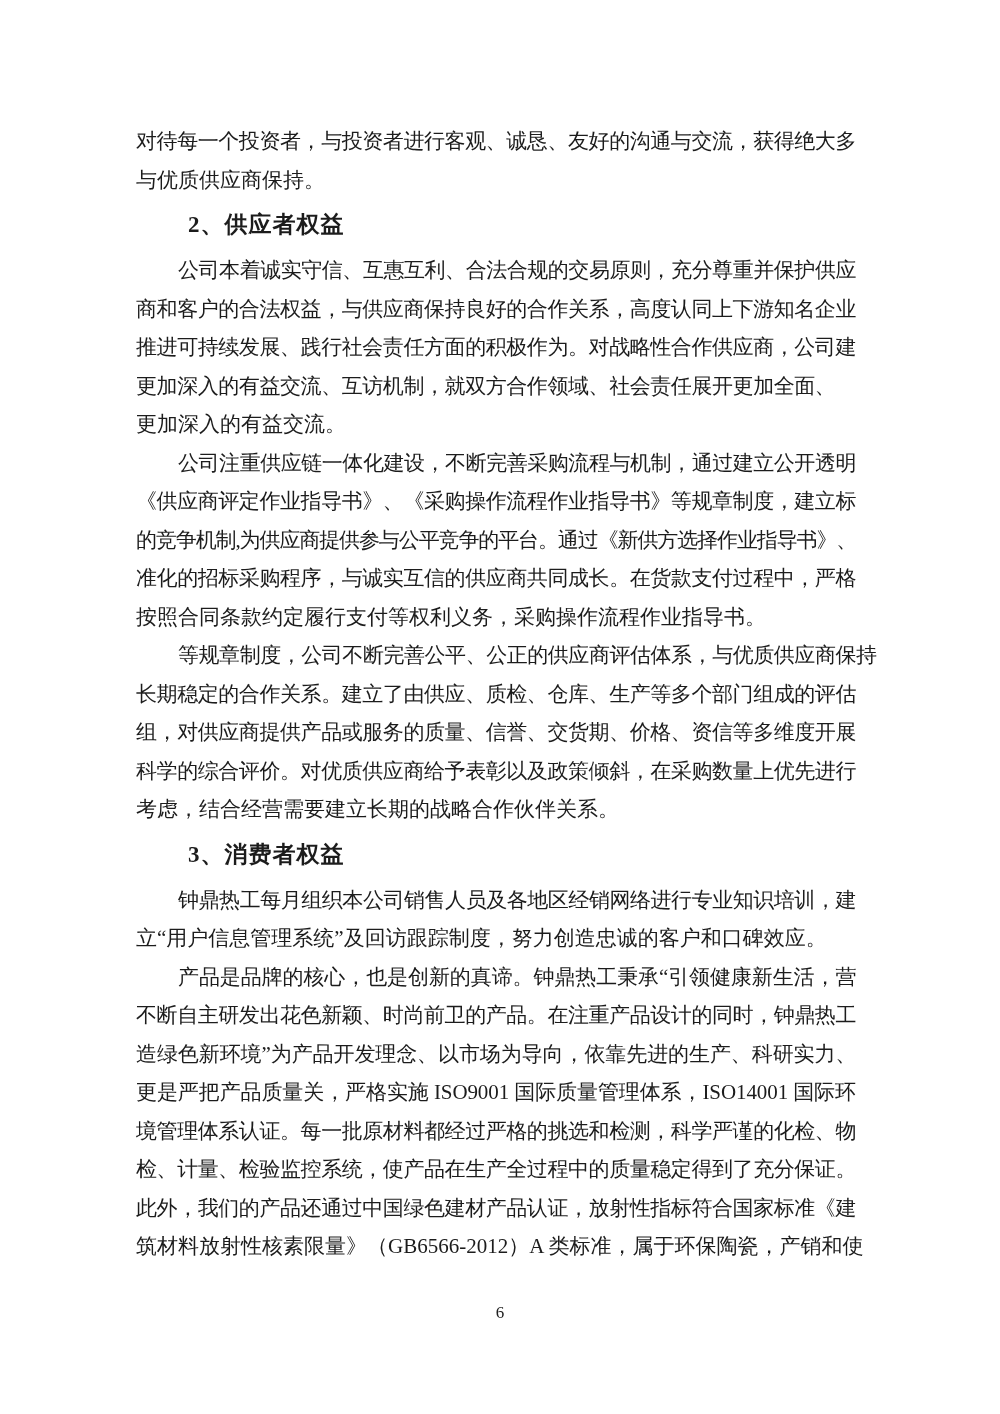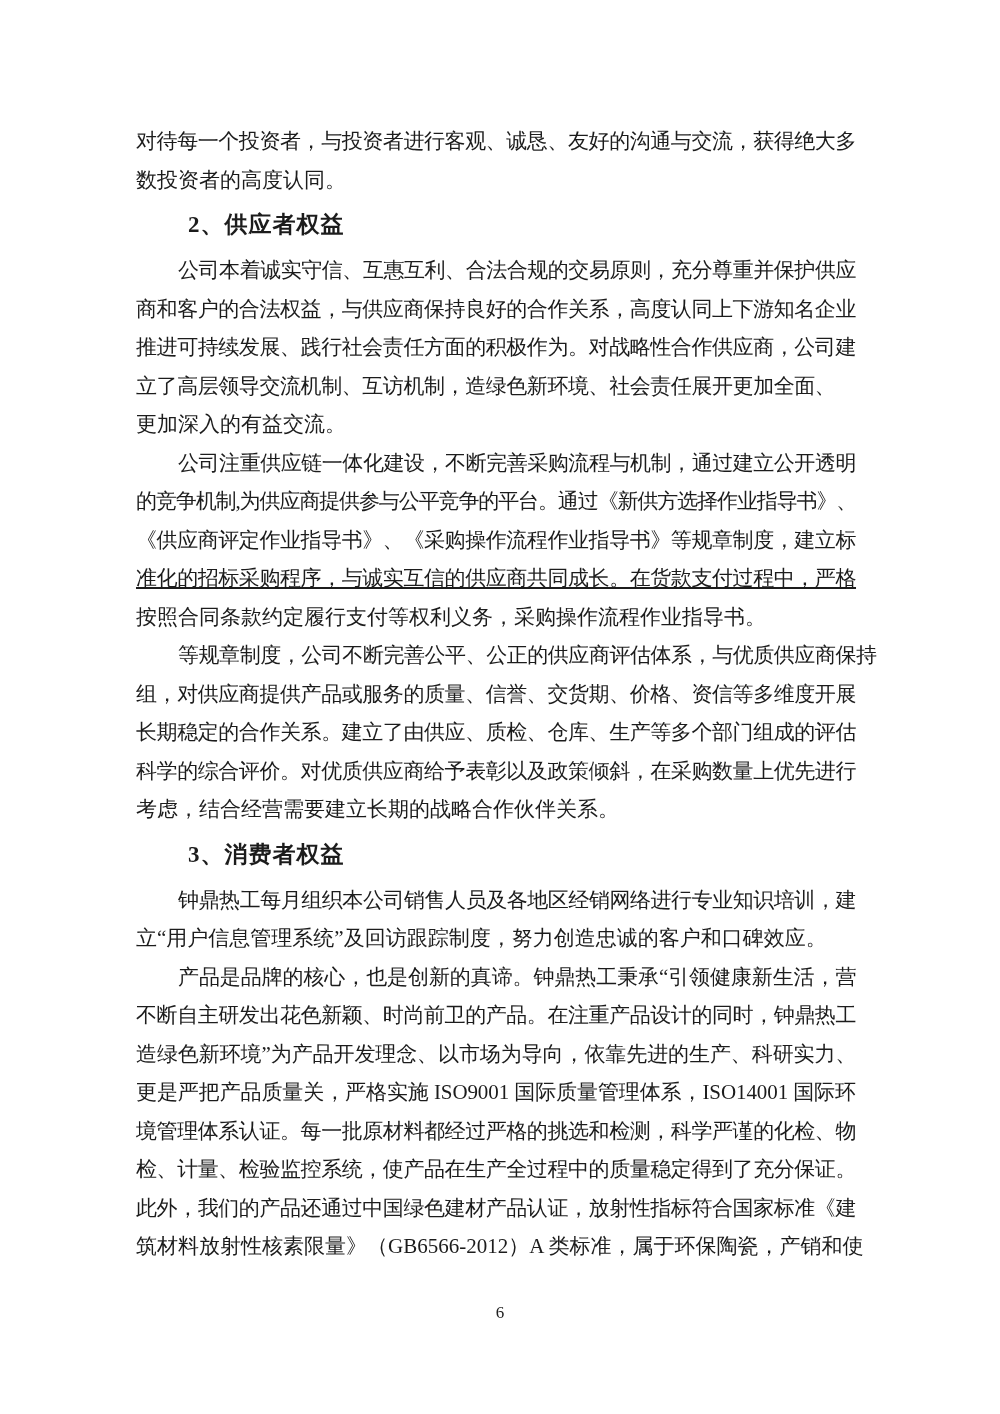--- a/index.html
+++ b/index.html
@@ -63,41 +63,41 @@
     color: #222222;
   }
 </style>
 </head>
 <body>
 
 <div class="page">
   <div class="doc-body">
       <div class="paragraph">
         <div class="line fit" style="letter-spacing: -0.428571px;">对待每一个投资者，与投资者进行客观、诚恳、友好的沟通与交流，获得绝大多</div>
-        <div class="line para-end">数投资者的高度认同。</div>
+        <div class="line para-end">与优质供应商保持。</div>
       </div>
       <div class="heading">2、供应者权益</div>
       <div class="paragraph">
         <div class="line indent fit" style="letter-spacing: -0.454545px;">公司本着诚实守信、互惠互利、合法合规的交易原则，充分尊重并保护供应</div>
         <div class="line fit" style="letter-spacing: -0.428571px;">商和客户的合法权益，与供应商保持良好的合作关系，高度认同上下游知名企业</div>
         <div class="line fit" style="letter-spacing: -0.428571px;">推进可持续发展、践行社会责任方面的积极作为。对战略性合作供应商，公司建</div>
-        <div class="line fit" style="letter-spacing: -0.428571px;">立了高层领导交流机制、互访机制，造绿色新环境、社会责任展开更加全面、</div>
+        <div class="line fit" style="letter-spacing: -0.428571px;">更加深入的有益交流、互访机制，就双方合作领域、社会责任展开更加全面、</div>
         <div class="line para-end">更加深入的有益交流。</div>
       </div>
       <div class="paragraph">
         <div class="line indent fit" style="letter-spacing: -0.454545px;">公司注重供应链一体化建设，不断完善采购流程与机制，通过建立公开透明</div>
+        <div class="line fit" style="letter-spacing: -0.428571px;">《供应商评定作业指导书》、《采购操作流程作业指导书》等规章制度，建立标</div>
         <div class="line fit" style="letter-spacing: -1.10811px;">的竞争机制,为供应商提供参与公平竞争的平台。通过《新供方选择作业指导书》、</div>
-        <div class="line fit" style="letter-spacing: -0.428571px;">《供应商评定作业指导书》、《采购操作流程作业指导书》等规章制度，建立标</div>
-        <div class="line fit" style="letter-spacing: -0.428571px; text-decoration: underline;">准化的招标采购程序，与诚实互信的供应商共同成长。在货款支付过程中，严格</div>
+        <div class="line fit" style="letter-spacing: -0.428571px;">准化的招标采购程序，与诚实互信的供应商共同成长。在货款支付过程中，严格</div>
         <div class="line para-end">按照合同条款约定履行支付等权利义务，采购操作流程作业指导书。</div>
       </div>
       <div class="paragraph">
         <div class="line indent fit" style="letter-spacing: -0.454545px;">等规章制度，公司不断完善公平、公正的供应商评估体系，与优质供应商保持</div>
+        <div class="line fit" style="letter-spacing: -0.428571px;">长期稳定的合作关系。建立了由供应、质检、仓库、生产等多个部门组成的评估</div>
         <div class="line fit" style="letter-spacing: -0.428571px;">组，对供应商提供产品或服务的质量、信誉、交货期、价格、资信等多维度开展</div>
-        <div class="line fit" style="letter-spacing: -0.428571px;">长期稳定的合作关系。建立了由供应、质检、仓库、生产等多个部门组成的评估</div>
         <div class="line fit" style="letter-spacing: -0.428571px;">科学的综合评价。对优质供应商给予表彰以及政策倾斜，在采购数量上优先进行</div>
         <div class="line para-end">考虑，结合经营需要建立长期的战略合作伙伴关系。</div>
       </div>
       <div class="heading">3、消费者权益</div>
       <div class="paragraph">
         <div class="line indent fit" style="letter-spacing: -0.454545px;">钟鼎热工每月组织本公司销售人员及各地区经销网络进行专业知识培训，建</div>
         <div class="line para-end">立“用户信息管理系统”及回访跟踪制度，努力创造忠诚的客户和口碑效应。</div>
       </div>
       <div class="paragraph">
         <div class="line indent fit" style="letter-spacing: -0.0909091px;">产品是品牌的核心，也是创新的真谛。钟鼎热工秉承“引领健康新生活，营</div>

